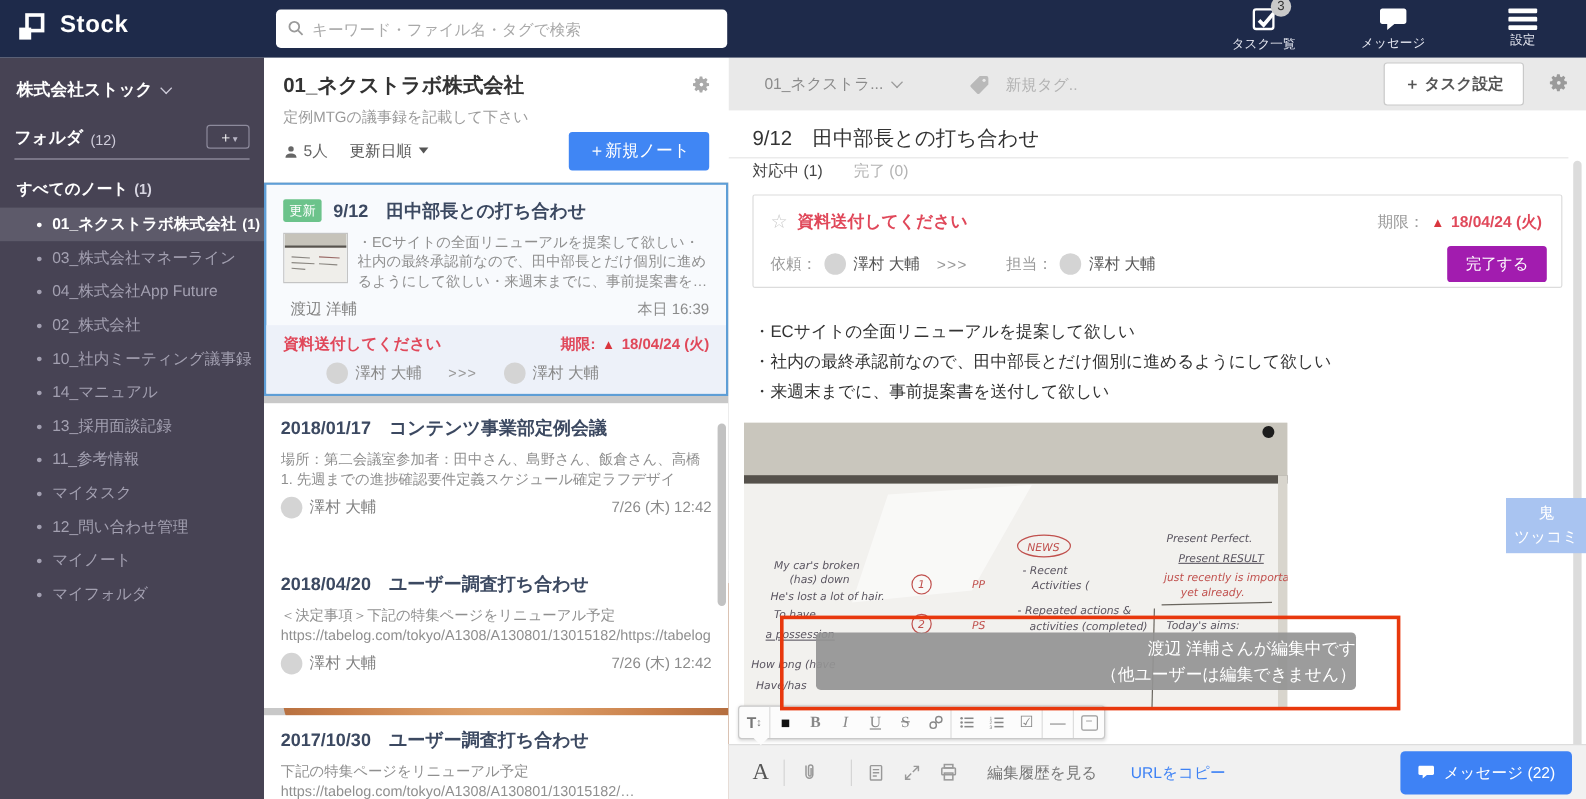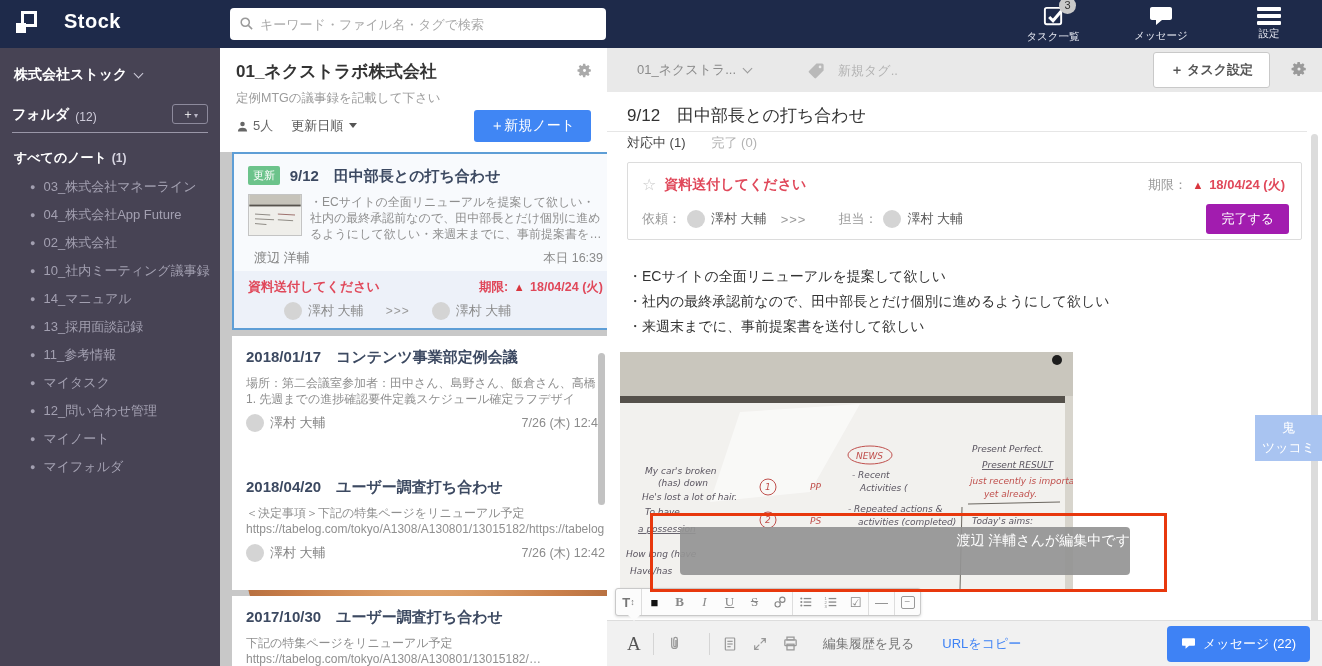--- a/index.html
+++ b/index.html
@@ -2,21 +2,21 @@
 <html><head>
 <meta charset="utf-8">
 <style>
   * { margin:0; padding:0; box-sizing:border-box; }
   html,body { width:1322px; height:666px; overflow:hidden; }
   body { font-family:"Liberation Sans","DejaVu Sans",sans-serif; font-size:13px; color:#333; background:#fff; }
   .app { position:relative; width:1322px; height:666px; overflow:hidden; }
 
   
   .navbar { position:absolute; left:0; top:0; width:1322px; height:48px; background:#1e2a4a; z-index:30; }
-  .logo { position:absolute; left:16px; top:10px; display:flex; align-items:center; gap:26px; }
+  .logo { position:absolute; left:16px; top:10px; display:flex; align-items:center; gap:12px; }
   .logo-mark { position:relative; width:22px; height:22px; }
   .logo-mark .sq-outline { position:absolute; left:5px; top:0; width:16px; height:16px; border:3px solid #fff; }
   .logo-mark .sq-fill { position:absolute; left:0; bottom:0; width:10px; height:10px; background:#fff; }
   .logo-text { color:#fff; font-size:20px; font-weight:bold; letter-spacing:.5px; }
   .search-wrap { position:absolute; left:230px; top:8px; width:376px; height:32px; }
   .search-wrap svg { position:absolute; left:9px; top:8px; }
   .search-input { width:100%; height:100%; border:none; border-radius:4px; background:#fff; padding:0 10px 0 30px; font-size:13px; color:#333; outline:none; font-family:inherit; }
   .search-input::placeholder { color:#a9a9a9; }
   .nav-actions { position:absolute; right:18px; top:0; height:48px; display:flex; align-items:center; gap:38px; }
   .nav-item { position:relative; display:flex; flex-direction:column; align-items:center; width:70px; cursor:pointer; }
@@ -46,21 +46,21 @@
   .nl-header { position:relative; height:104px; background:#fff; padding:12px 16px 0 16px; }
   .nl-title { font-size:17px; font-weight:bold; color:#333; }
   .gear-btn { position:absolute; right:14px; top:14px; cursor:pointer; }
   .nl-desc { margin-top:7px; font-size:12.5px; color:#9b9b9b; }
   .nl-controls { position:absolute; left:16px; right:16px; top:62px; height:32px; display:flex; align-items:center; }
   .members { display:flex; align-items:center; gap:4px; color:#666; font-size:13px; }
   .sort { margin-left:18px; color:#555; font-size:13px; cursor:pointer; }
   .sort::after { content:""; display:inline-block; margin-left:6px; border-left:4px solid transparent; border-right:4px solid transparent; border-top:5px solid #555; vertical-align:2px; }
   .new-note-btn { margin-left:auto; background:#4086f4; color:#fff; font-size:14px; border:none; border-radius:3px; padding:7px 16px; cursor:pointer; font-family:inherit; }
   .cards { position:absolute; left:0; top:104px; width:387px; height:514px; background:#c8c8c8; overflow:hidden; }
-  .card { position:absolute; left:12px; width:387px; background:#fff; cursor:pointer; }
+  .card { position:absolute; left:0; width:387px; background:#fff; cursor:pointer; }
   .card.selected { background:#f8fafd; border:2px solid #5e9ed6; }
   .c1 { top:0; height:178px; }
   .c2 { top:184px; height:140px; }
   .c3 { top:314px; height:124px; }
   .c4 { top:444px; height:124px; }
   .card-inner { padding:12px 14px 0 14px; }
   .card-badge { display:inline-block; background:#6cc38b; color:#fff; font-size:11px; padding:2px 5px; border-radius:2px; margin-right:6px; vertical-align:2px; }
   .card-title { font-size:15px; font-weight:bold; color:#3c4961; }
   .card-body { display:flex; gap:8px; margin-top:8px; }
   .thumb { flex:0 0 54px; width:54px; height:42px; border:1px solid #c4c4c4; }
@@ -194,20 +194,21 @@
       <span class="chev"></span>
     </div>
     <div class="folders-row">
       <span class="folders-label">フォルダ</span>
       <span class="folders-count">(12)</span>
       <span class="add-btn"><span>＋</span><span class="dd">▾</span></span>
     </div>
     <div class="all-notes">
       <span>すべてのノート</span><span class="cnt">(1)</span>
     </div>
+    <div class="folder-item selected"><span>01_ネクストラボ株式会社</span><span class="fcnt">(1)</span></div>
     <div class="folder-item"><span>03_株式会社マネーライン</span></div>
     <div class="folder-item"><span>04_株式会社App Future</span></div>
     <div class="folder-item"><span>02_株式会社</span></div>
     <div class="folder-item"><span>10_社内ミーティング議事録</span></div>
     <div class="folder-item"><span>14_マニュアル</span></div>
     <div class="folder-item"><span>13_採用面談記録</span></div>
     <div class="folder-item"><span>11_参考情報</span></div>
     <div class="folder-item"><span>マイタスク</span></div>
     <div class="folder-item"><span>12_問い合わせ管理</span></div>
     <div class="folder-item"><span>マイノート</span></div>
@@ -449,20 +450,21 @@
       <span class="fmt-cell">—</span>
       <span class="fmt-sep"></span>
       <span class="fmt-cell">
           <span class="boxminus">−</span>
         </span>
     </div>
 
     <div class="overlay-rect"></div>
     <div class="tooltip">
       <div>渡辺 洋輔さんが編集中です</div>
+      <div>（他ユーザーは編集できません）</div>
     </div>
 
     <div class="bottom-bar">
       <span class="bb-a">A</span>
       <span class="bb-sep"></span>
       <span class="bb-icon">
         <svg width="17" height="17" viewBox="0 0 24 24" fill="none" stroke="#999" stroke-width="1.8">
             <path d="M8 4v11a4 4 0 0 0 8 0V6a2.5 2.5 0 0 0-5 0v9a1.5 1.5 0 0 0 3 0V7"></path>
           </svg>
       </span>

